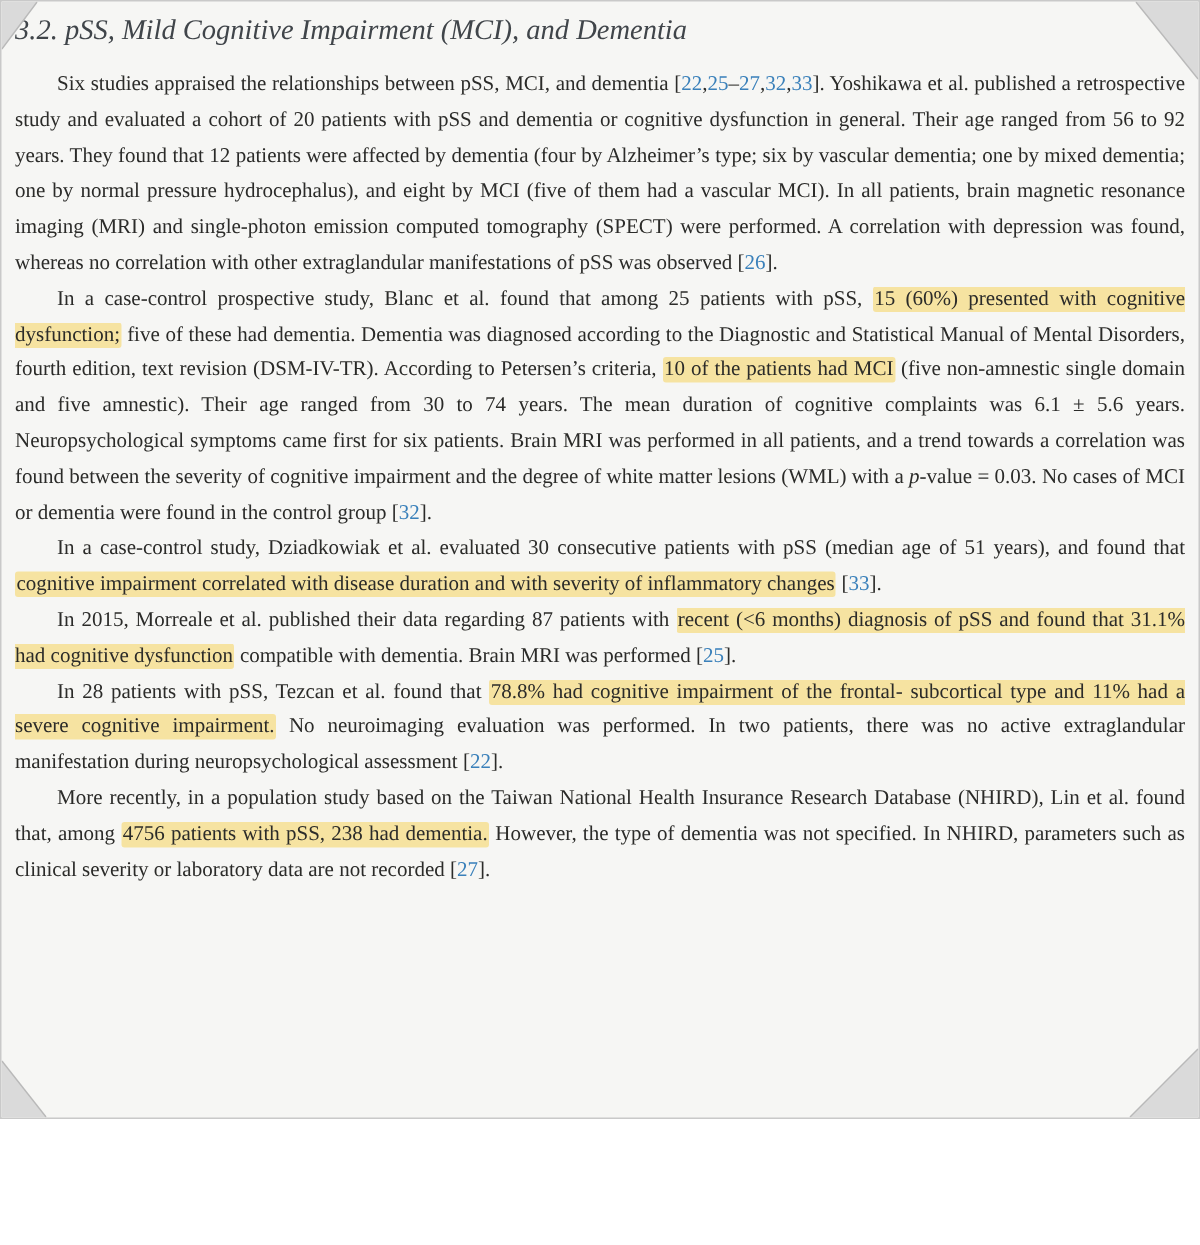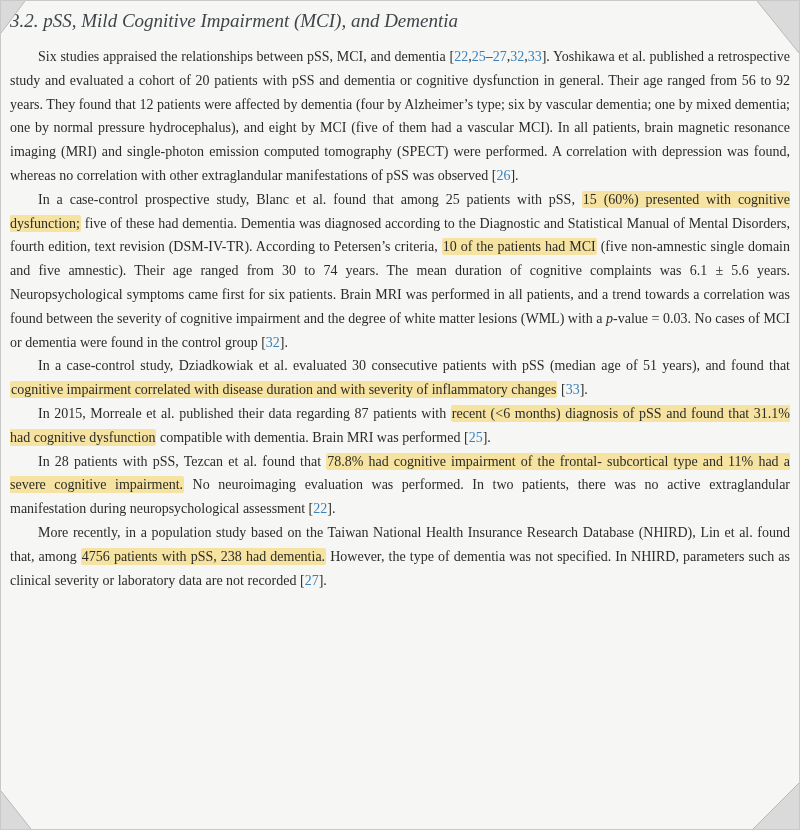--- a/index.html
+++ b/index.html
@@ -1,20 +1,20 @@
 <!DOCTYPE html>
 <html style="--page-bg: #f6f6f4; --page-border: #c9c9c9; --text: #2b2b29; --heading: #40454a; --highlight: #f6e3a1; --link: #3a80ba; --corner-fill: #dadada; --corner-edge: #b9b9b9;"><head>
 <meta charset="utf-8">
 <style>
   html, body { margin: 0; padding: 0; background: #ffffff; }
 
   .page {
     position: relative;
     width: 800px;
-    height: 830px;
+    height: 746px;
     box-sizing: border-box;
     background: var(--page-bg, #f6f6f4);
     border: 1px solid var(--page-border, #c9c9c9);
     padding: 6px 9px 13px 9px;
     overflow: hidden;
     font-family: "Liberation Serif", "DejaVu Serif", serif;
     color: var(--text, #2b2b29);
   }
 
   .heading {

